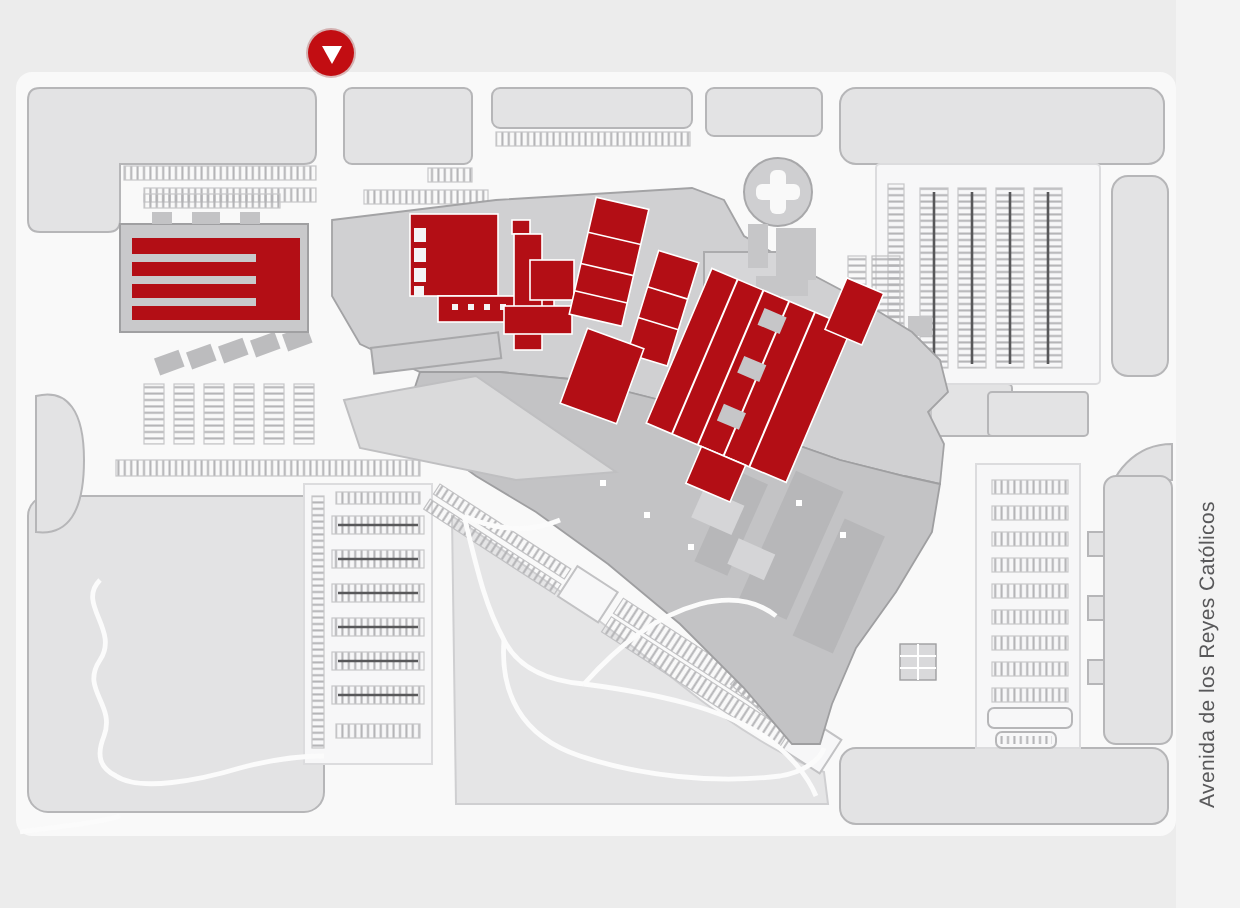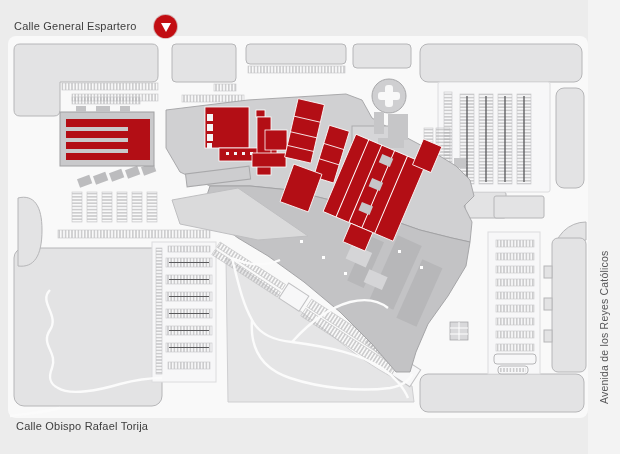--- a/index.html
+++ b/index.html
@@ -272,17 +272,15 @@
     <path d="M50,290 C38,302 60,315 50,330 C40,345 58,352 52,368 C48,378 50,384 58,388 C70,396 100,390 120,384 C135,380 150,378 162,378"></path>
     <path d="M10,416 C30,413 48,412 60,408"></path>
   </g>
 
 </svg>
 
 <div class="marker">
   <div class="tri"></div>
 </div>
 
-<div class="street-label top">Calle General Espartero</div>
-<div class="street-label bottom">Calle Obispo Rafael Torija</div>
 <div class="street-label vertical">Avenida de los Reyes Católicos</div>
 
 </div>
 
 </body></html>

